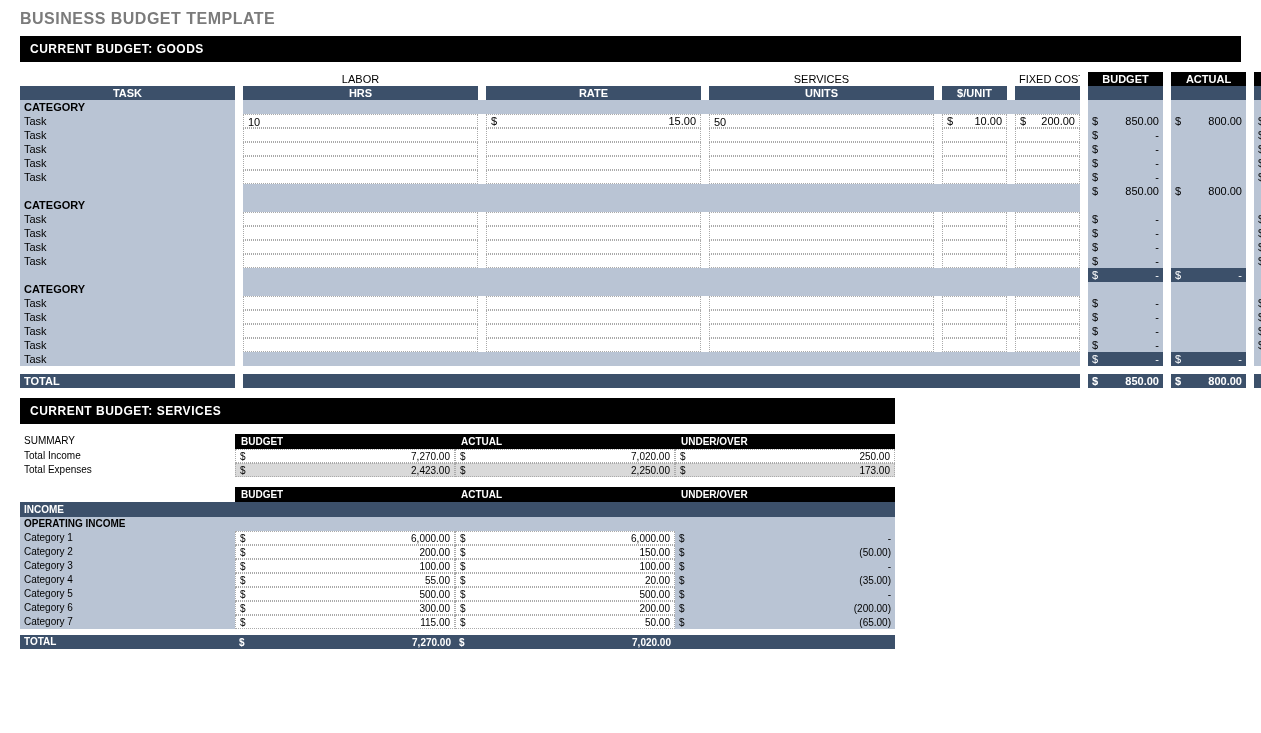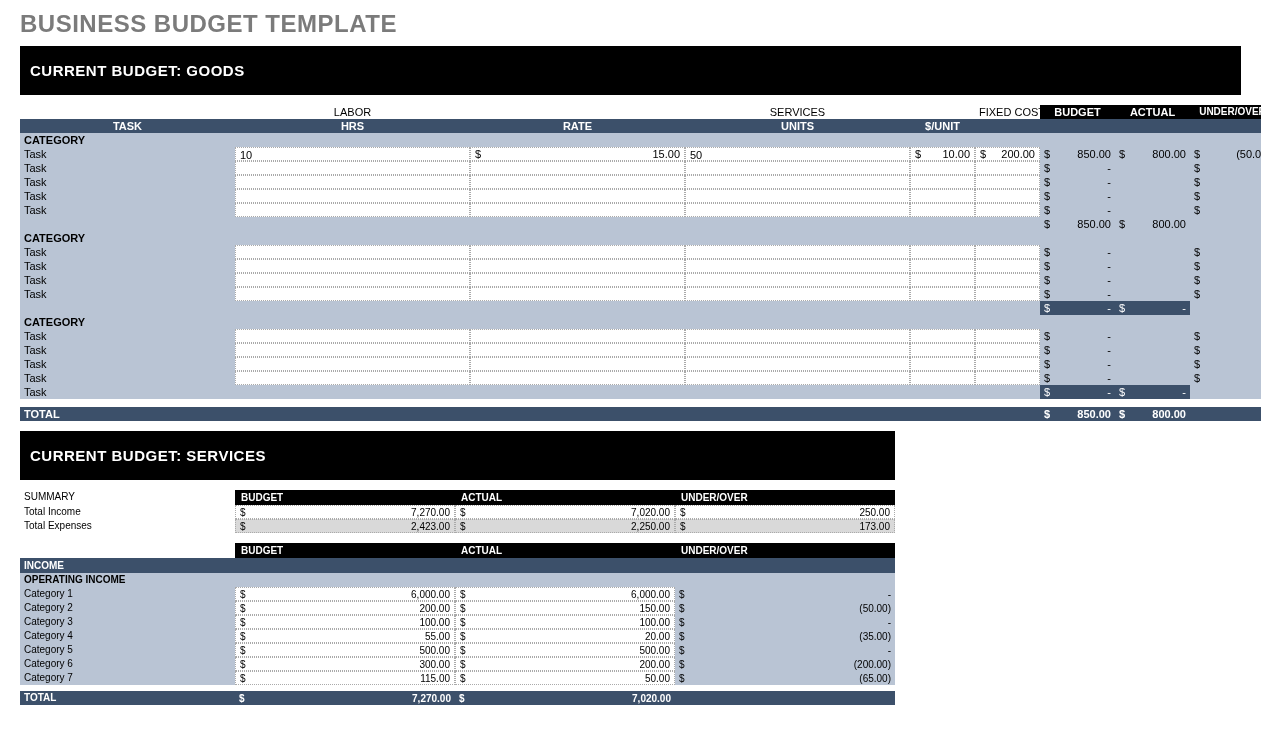--- a/index.html
+++ b/index.html
@@ -1,28 +1,28 @@
 <!DOCTYPE html>
 <html><head>
 <meta charset="utf-8">
 <style>
   * { box-sizing: border-box; margin: 0; padding: 0; }
   body { font-family: Arial, sans-serif; font-size: 11px; color: #000; background: #fff; padding: 10px 20px; width: 1261px; }
-  .title { font-size: 24px; font-weight: bold; color: #7b7b7b; letter-spacing: 0.5px; margin-bottom: 8px; font-family: "Century Gothic", Arial, sans-serif; }
-  .black-bar { background: #000; color: #fff; font-weight: bold; font-family: "Century Gothic", Arial, sans-serif; font-size: 15px; padding: 16px 10px; letter-spacing: 0.5px; }
+  .title { font-size: 16px; font-weight: bold; color: #7b7b7b; letter-spacing: 0.5px; margin-bottom: 8px; font-family: "Century Gothic", Arial, sans-serif; }
+  .black-bar { background: #000; color: #fff; font-weight: bold; font-family: "Century Gothic", Arial, sans-serif; font-size: 12px; padding: 6px 10px; letter-spacing: 0.5px; }
   .navy { background: #3c506a; color: #fff; font-weight: bold; text-align: center; }
   .black-hdr { background: #000; color: #fff; font-weight: bold; text-align: center; }
   .bluebg { background: #b9c4d4; }
   .whitebg { background: #fff; }
   .cell { height: 14px; line-height: 14px; padding: 0 4px; overflow: hidden; }
   .grid-cell { border: 1px dotted #aaa; }
   .bold { font-weight: bold; }
   .section-spacer { height: 10px; }
   
-  .goods-table { display: grid; grid-template-columns: 215px 235px 215px 225px 65px 65px 75px 75px 85px; font-size: 11px; }
+  .goods-table { display: grid; grid-template-columns: 215px 235px 215px 225px 65px 65px 75px 75px 85px; font-size: 11px; gap: 8px; }
   .right { text-align: right; }
   .center { text-align: center; }
   .money-cell { display: flex; justify-content: space-between; align-items: center; height: 14px; padding: 0 4px; }
   .money-cell .sym { flex: 0 0 auto; }
   .money-cell .val { flex: 1; text-align: right; }
   .cat-row { background: #b9c4d4; font-weight: bold; }
   .task-label { }
   .total-row { background: #3c506a; color: #fff; font-weight: bold; }
   .subtotal-dark { background: #3c506a; color: #fff; }
   

